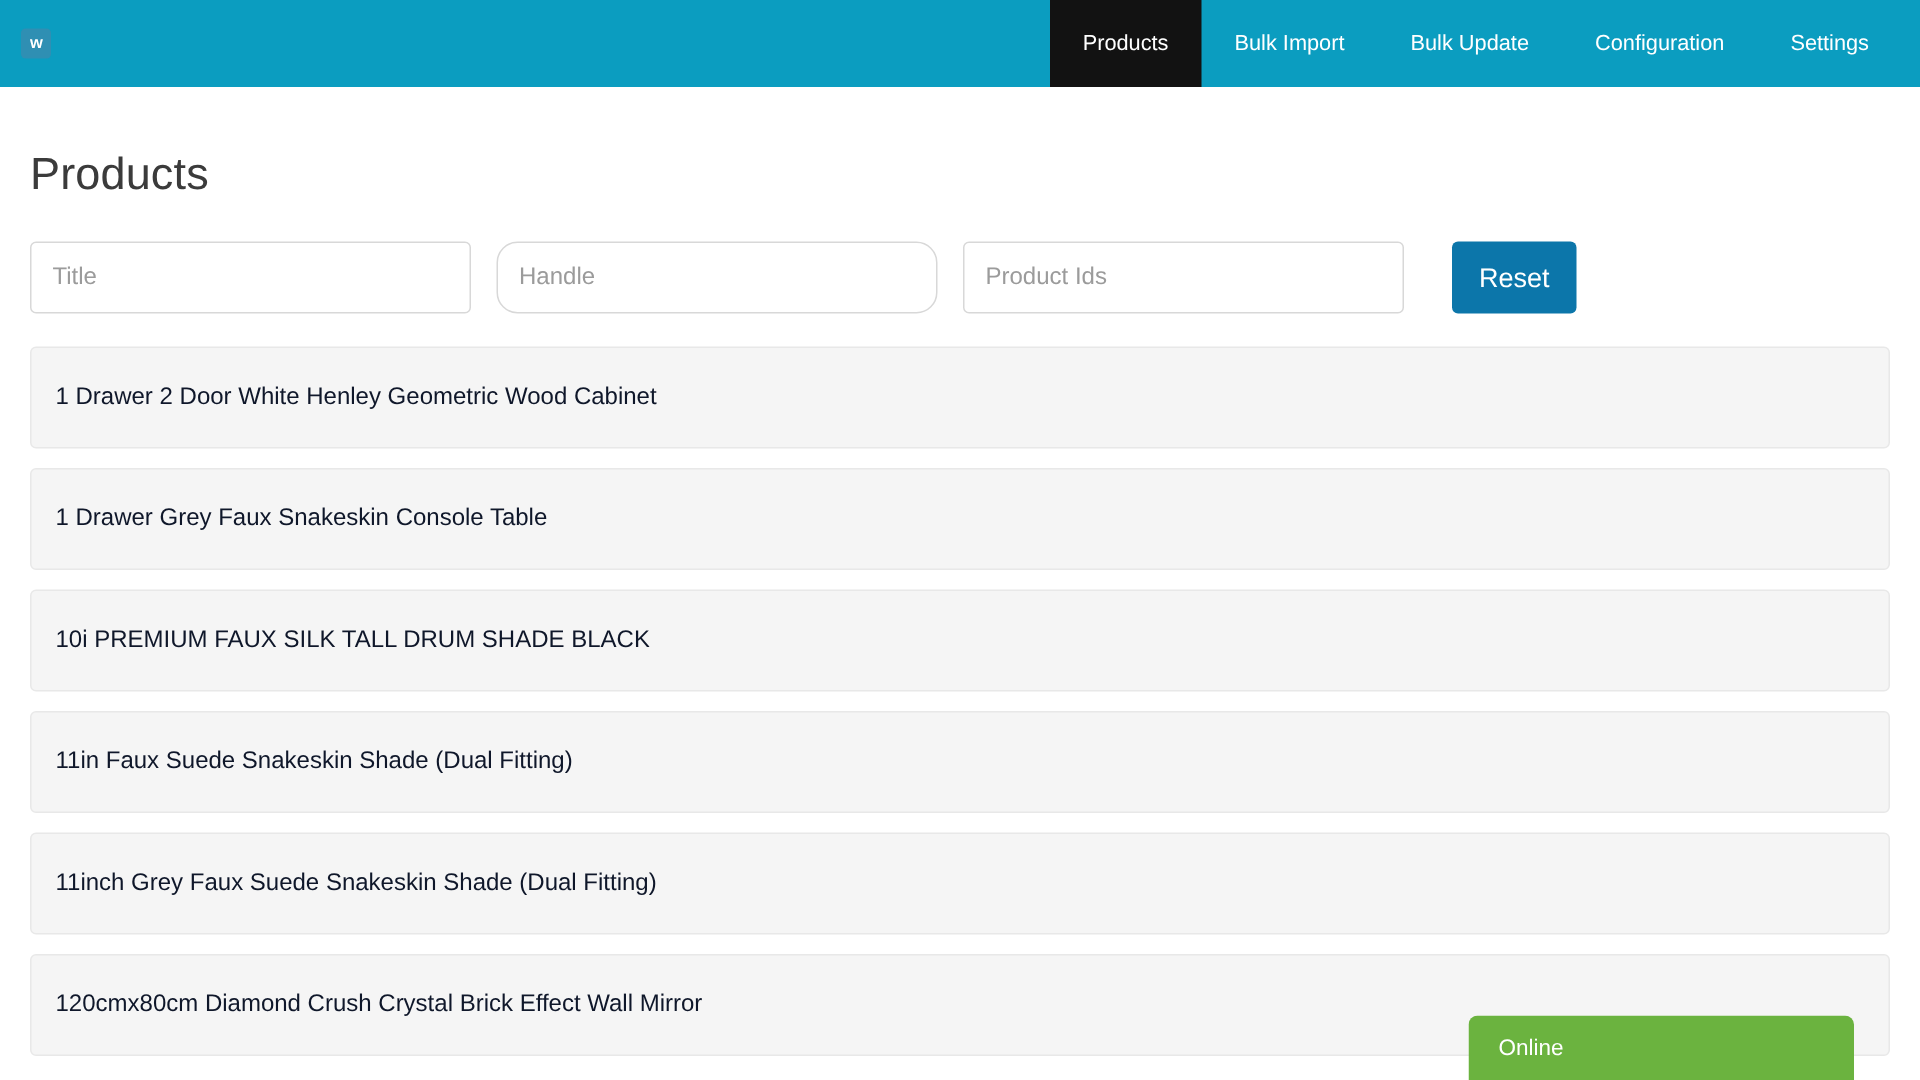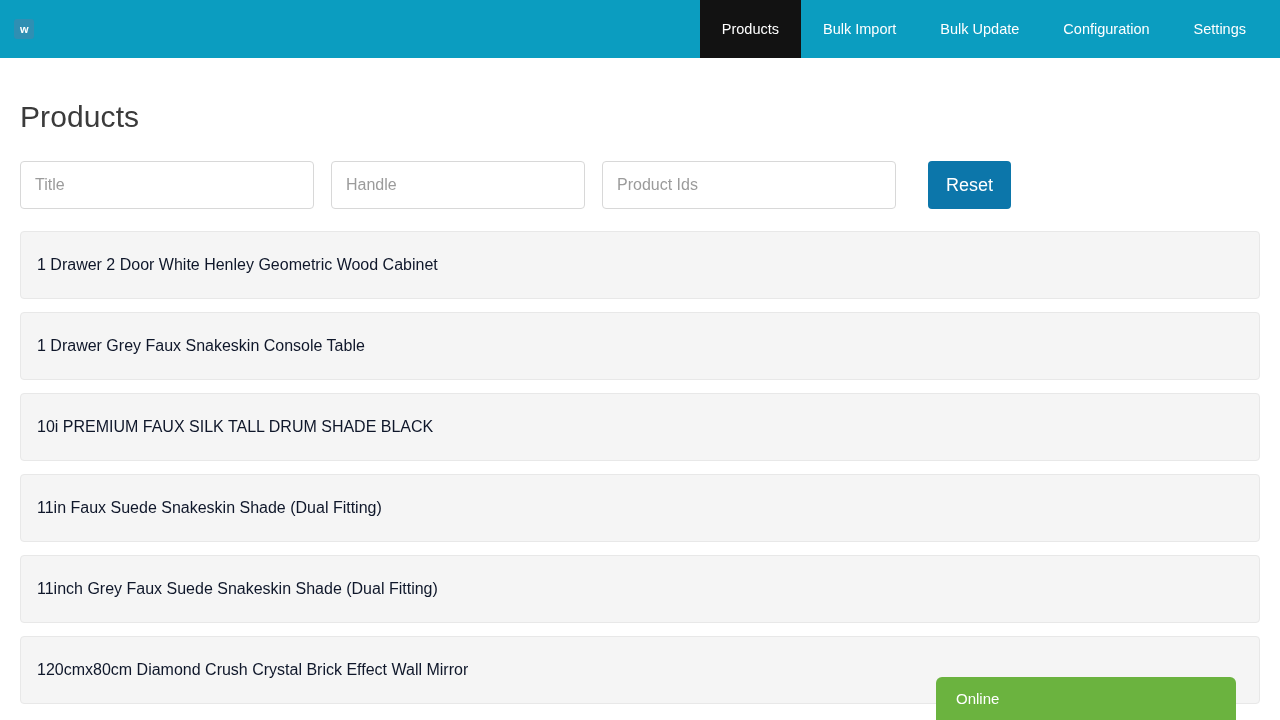--- a/index.html
+++ b/index.html
@@ -99,21 +99,21 @@
     font-size: 16px;
     color: #444444;
     padding: 0 14px;
     outline: none;
   }
   .field::placeholder {
     color: #9b9b9b;
     opacity: 1;
   }
   .field-title  { width: 294px; margin-right: 17px; }
-  .field-handle { width: 254px; margin-right: 17px; }
+  .field-handle { width: 294px; margin-right: 17px; border-radius: 14px; }
   .field-ids    { width: 294px; margin-right: 32px; }
 
   .btn {
     height: 48px;
     box-sizing: border-box;
     border: none;
     border-radius: 4px;
     background: #0c76aa;
     color: #ffffff;
     font-family: "Liberation Sans", sans-serif;
@@ -145,21 +145,21 @@
     white-space: nowrap;
     overflow: hidden;
     text-overflow: ellipsis;
   }
 
   
   .chat-widget {
     position: fixed;
     right: 44px;
     bottom: 0;
-    width: 300px;
+    width: 257px;
     height: 43px;
     box-sizing: border-box;
     background: #6bb33f;
     border-radius: 6px 6px 0 0;
     display: flex;
     align-items: center;
     padding-left: 20px;
     cursor: pointer;
   }
   .chat-widget-label {

